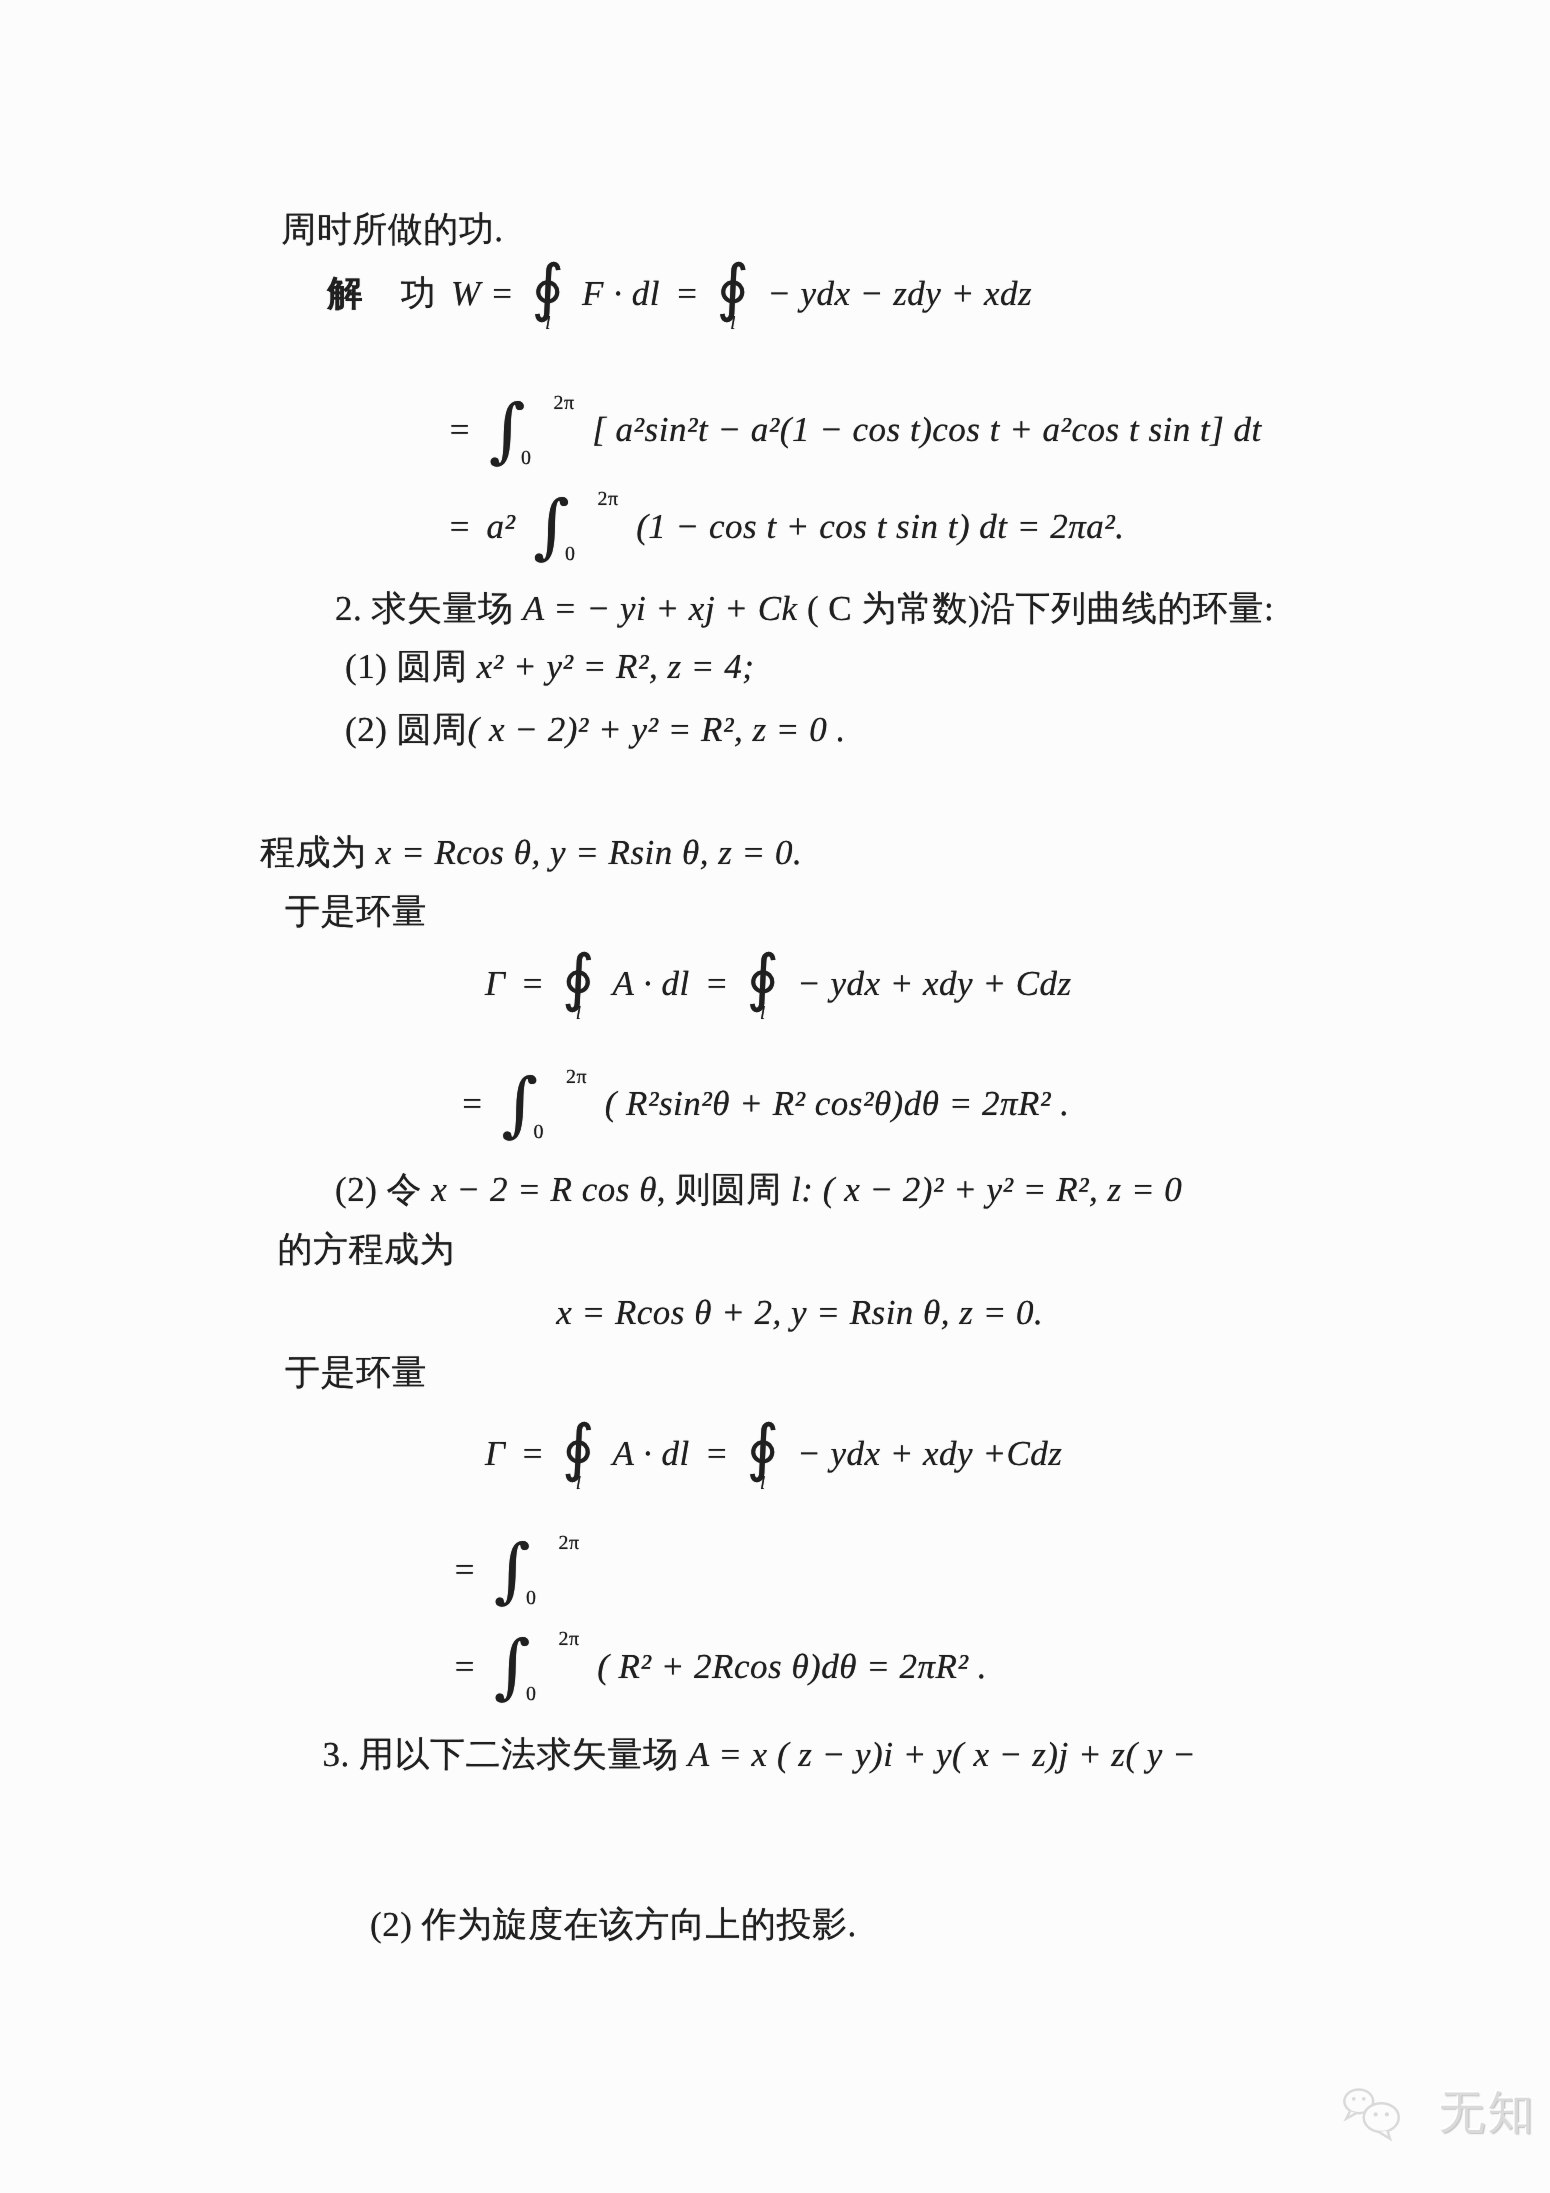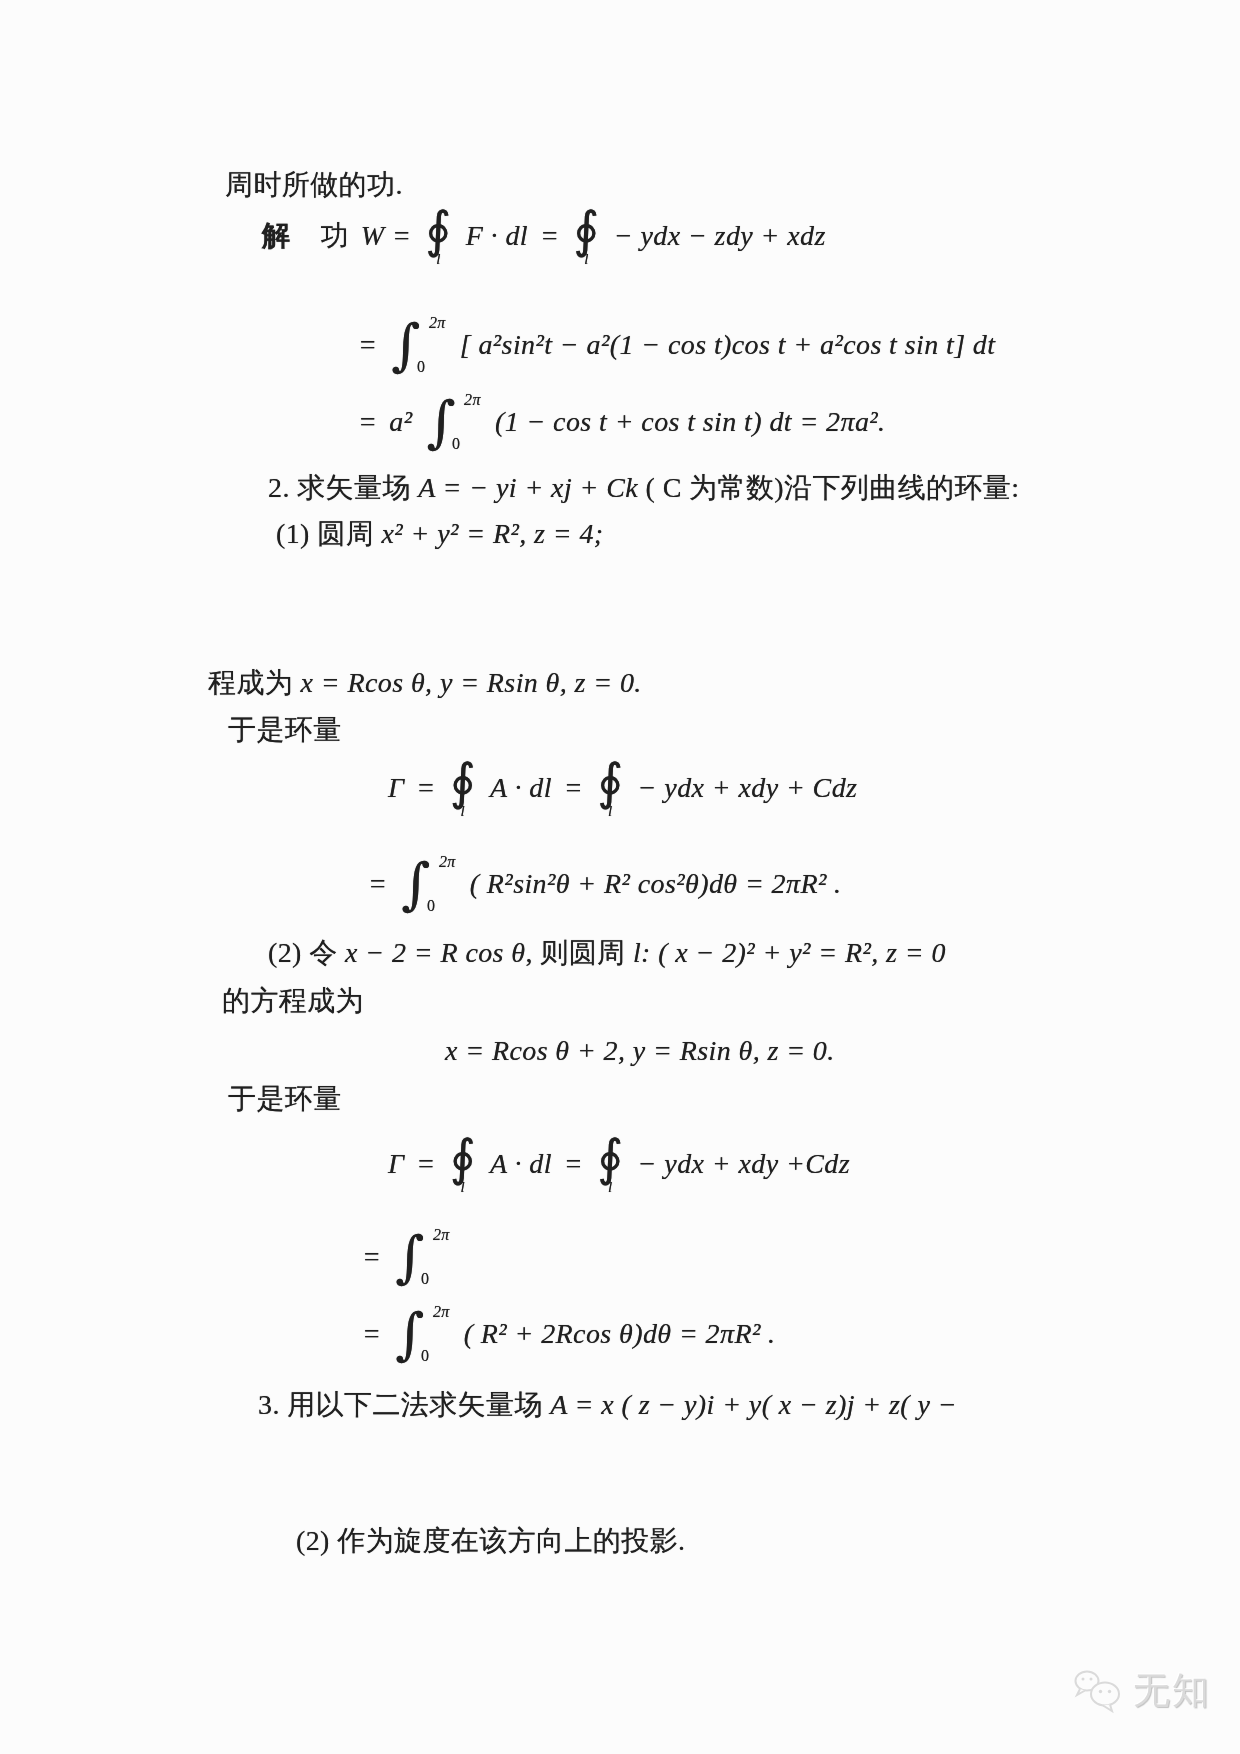--- a/index.html
+++ b/index.html
@@ -63,30 +63,30 @@
     line-height: 56px;
   }
   .lims {
     display: inline-flex;
     flex-direction: column;
     justify-content: space-between;
     height: 60px;
     font-size: 16px;
     line-height: 16px;
   }
-  .lim-u { margin-left: 8px; font-style: italic; }
+  .lim-u { margin-left: 22px; }
   .lim-l { margin-left: -4px; }
   
   .watermark {
     position: absolute;
     left: 1072px;
     top: 1668px;
     display: flex;
     align-items: center;
-    gap: 7px;
+    gap: 25px;
     color: #dadada;
   }
   .wm-text {
     font-size: 37px;
     line-height: 40px;
     letter-spacing: 2px;
     text-shadow: -1px -1px 0 #ffffff, 1px 1px 1px #c2c2c2;
   }
 </style>
 </head>
@@ -135,20 +135,21 @@
           <span class="lim-l">0</span>
         </span>
       </span>
     <span class="m">(1 − cos t + cos t sin t) dt = 2πa².</span>
   </div>
 
   <div class="ln" style="top:471px;left:268px"><span class="cn">2. 求矢量场 </span><span class="vec">A = − yi + xj + Ck</span><span class="cn"> ( C 为常数)沿下列曲线的环量:</span></div>
 
   <div class="ln" style="top:517px;left:276px"><span class="cn">(1) 圆周 </span><span class="m">x² + y² = R², z = 4;</span></div>
 
+  <div class="ln" style="top:568px;left:276px"><span class="cn">(2) 圆周</span><span class="m">( x − 2)² + y² = R², z = 0 .</span></div>
 
 
   <div class="ln" style="top:666px;left:208px"><span class="cn">程成为 </span><span class="m">x = Rcos θ, y = Rsin θ, z = 0.</span></div>
 
   <div class="ln" style="top:713px;left:228px"><span class="cn">于是环量</span></div>
 
   <div class="ln eq" style="top:757px;left:388px">
     <span class="m">Γ</span>
     <span class="m">=</span>
     <span class="oint-wrap">

